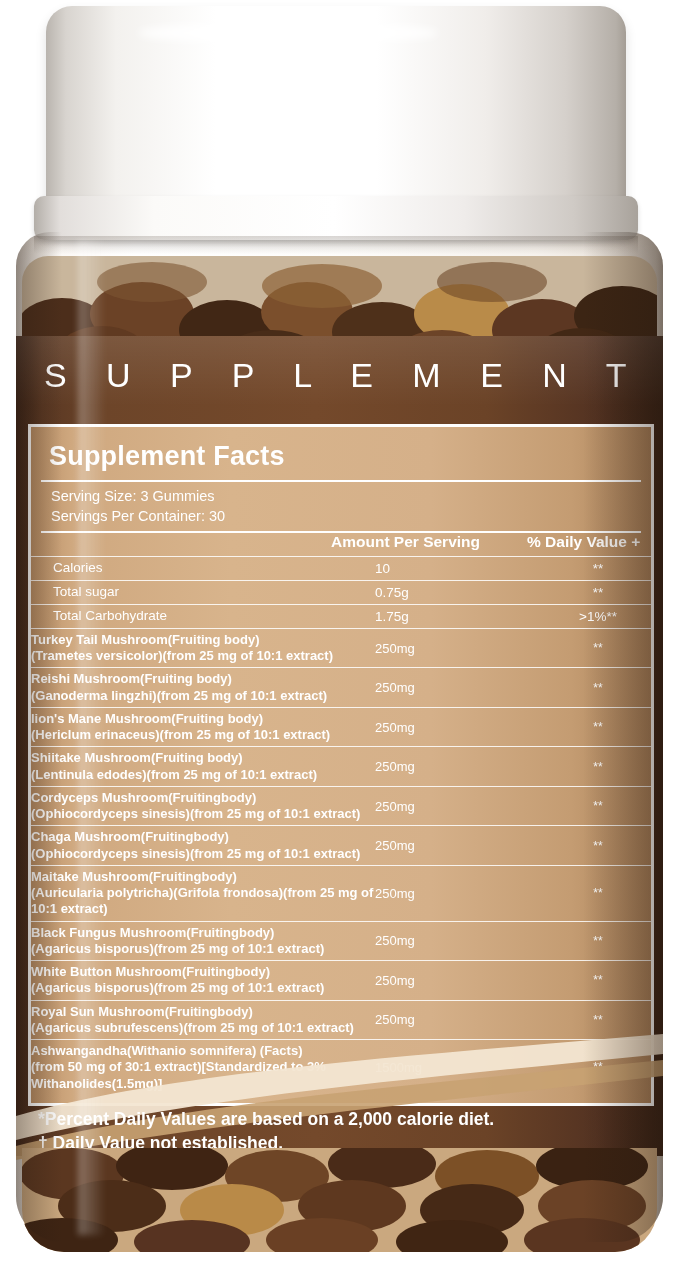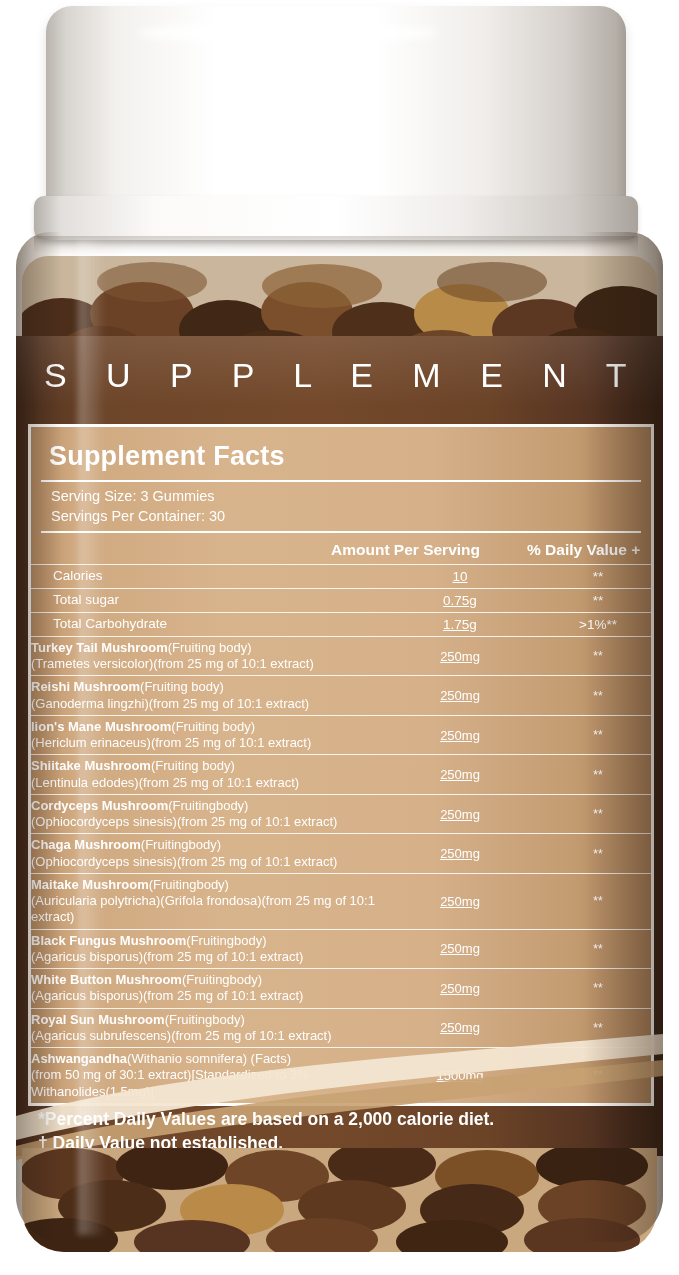--- a/index.html
+++ b/index.html
@@ -169,21 +169,21 @@
     margin: 0 10px;
   }
   .serving-block {
     padding: 5px 0 5px 20px;
     font-size: 14.5px;
     line-height: 1.35;
   }
   .head-row {
     display: flex;
     align-items: flex-end;
-    padding: 8px 0 5px 0;
+    padding: 0 0 5px 0;
     font-size: 15.5px;
     font-weight: 700;
   }
   .head-spacer { flex: 0 0 300px; }
   .head-amount { flex: 0 0 196px; text-align: left; }
   .head-dv { flex: 1; text-align: left; }
 
   table.facts {
     width: 100%;
     border-collapse: collapse;
@@ -194,31 +194,30 @@
     padding: 3px 0 3px 0;
     vertical-align: middle;
   }
   td.c-name {
     width: 322px;
     padding-left: 20px;
     line-height: 1.25;
   }
   td.c-amt {
     width: 170px;
-    text-align: center;
-    text-decoration: underline;
+    text-align: left;
   }
   td.c-dv {
     text-align: center;
     font-size: 12px;
   }
   .nutr td { font-size: 13.5px; }
   .nutr td.c-name { padding-left: 22px; }
   .ing-name { font-weight: 700; }
-  .ing-sub { font-weight: 400; }
+  .ing-sub { font-weight: 700; }
 
   .footnote {
     position: absolute;
     left: 20px;
     top: 1108px;
     width: 626px;
     color: #ffffff;
     font-size: 17.5px;
     font-weight: 700;
     line-height: 1.35;

